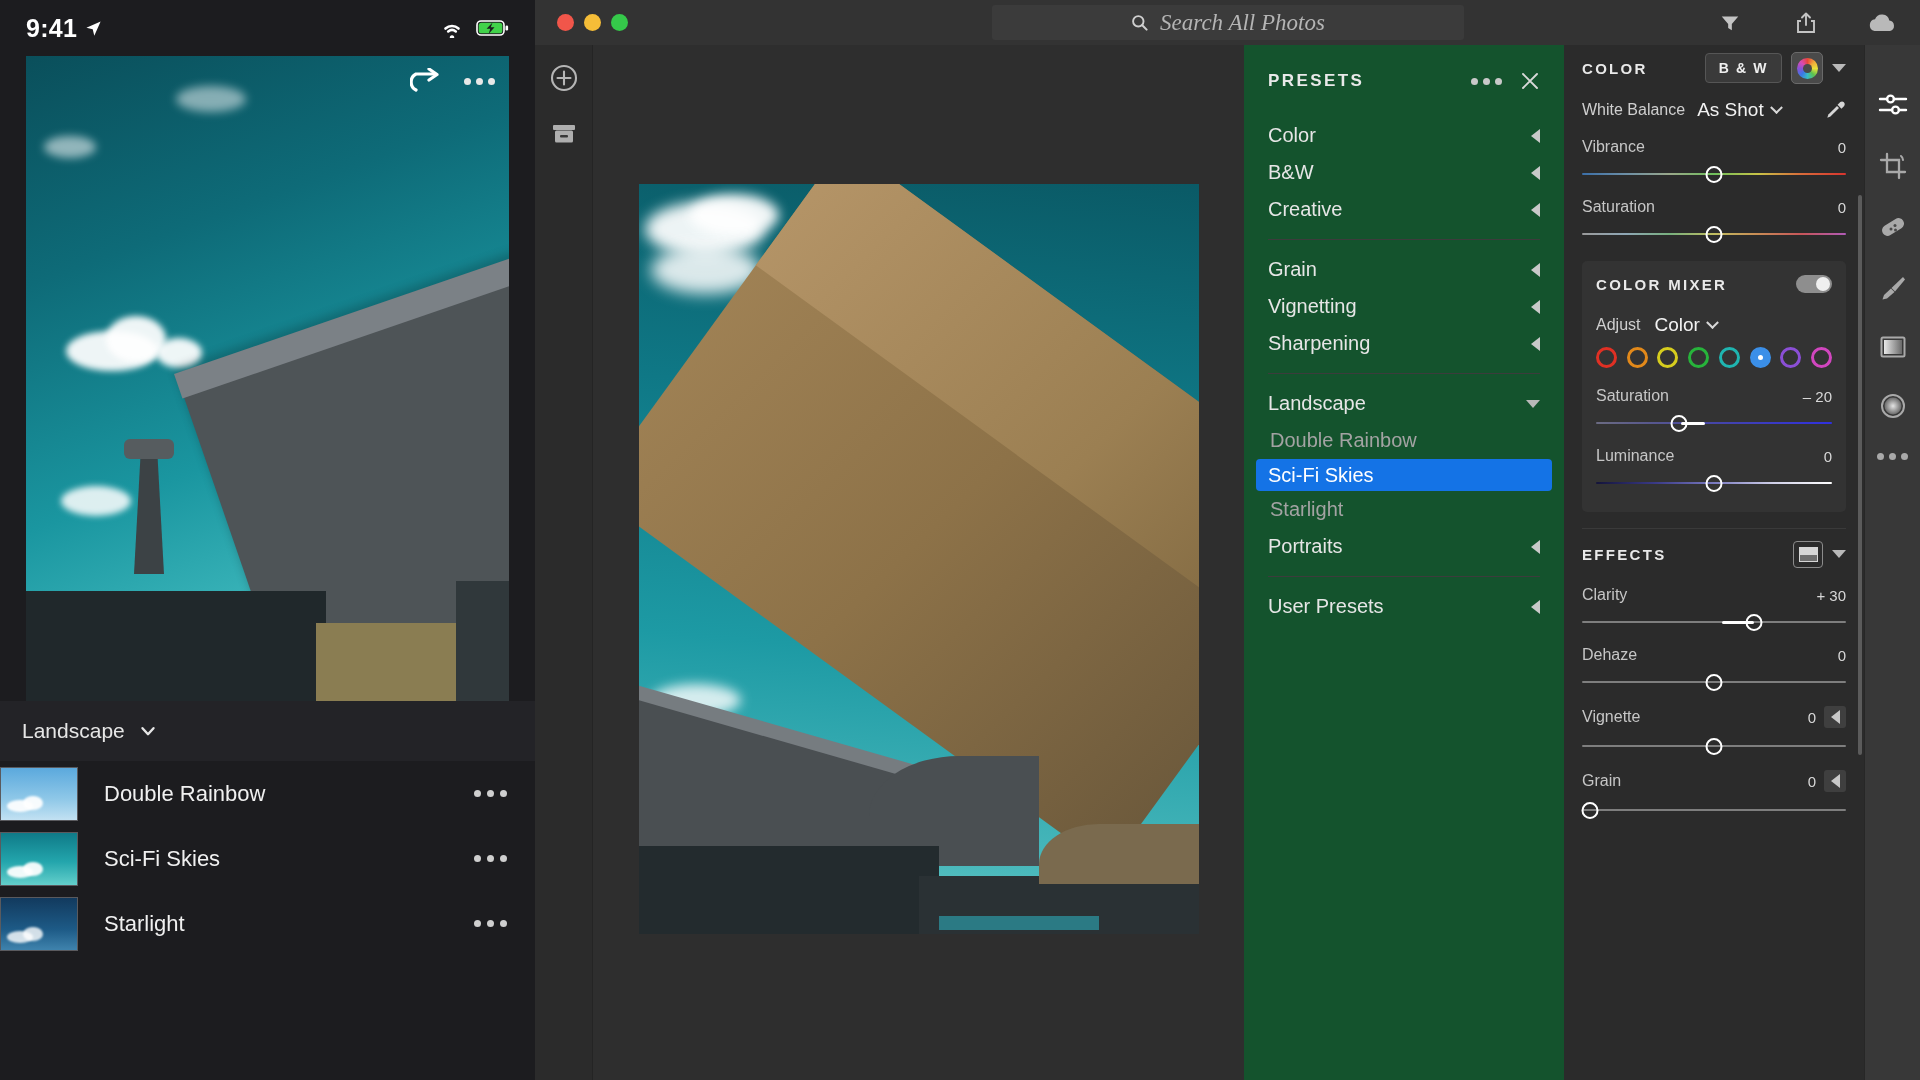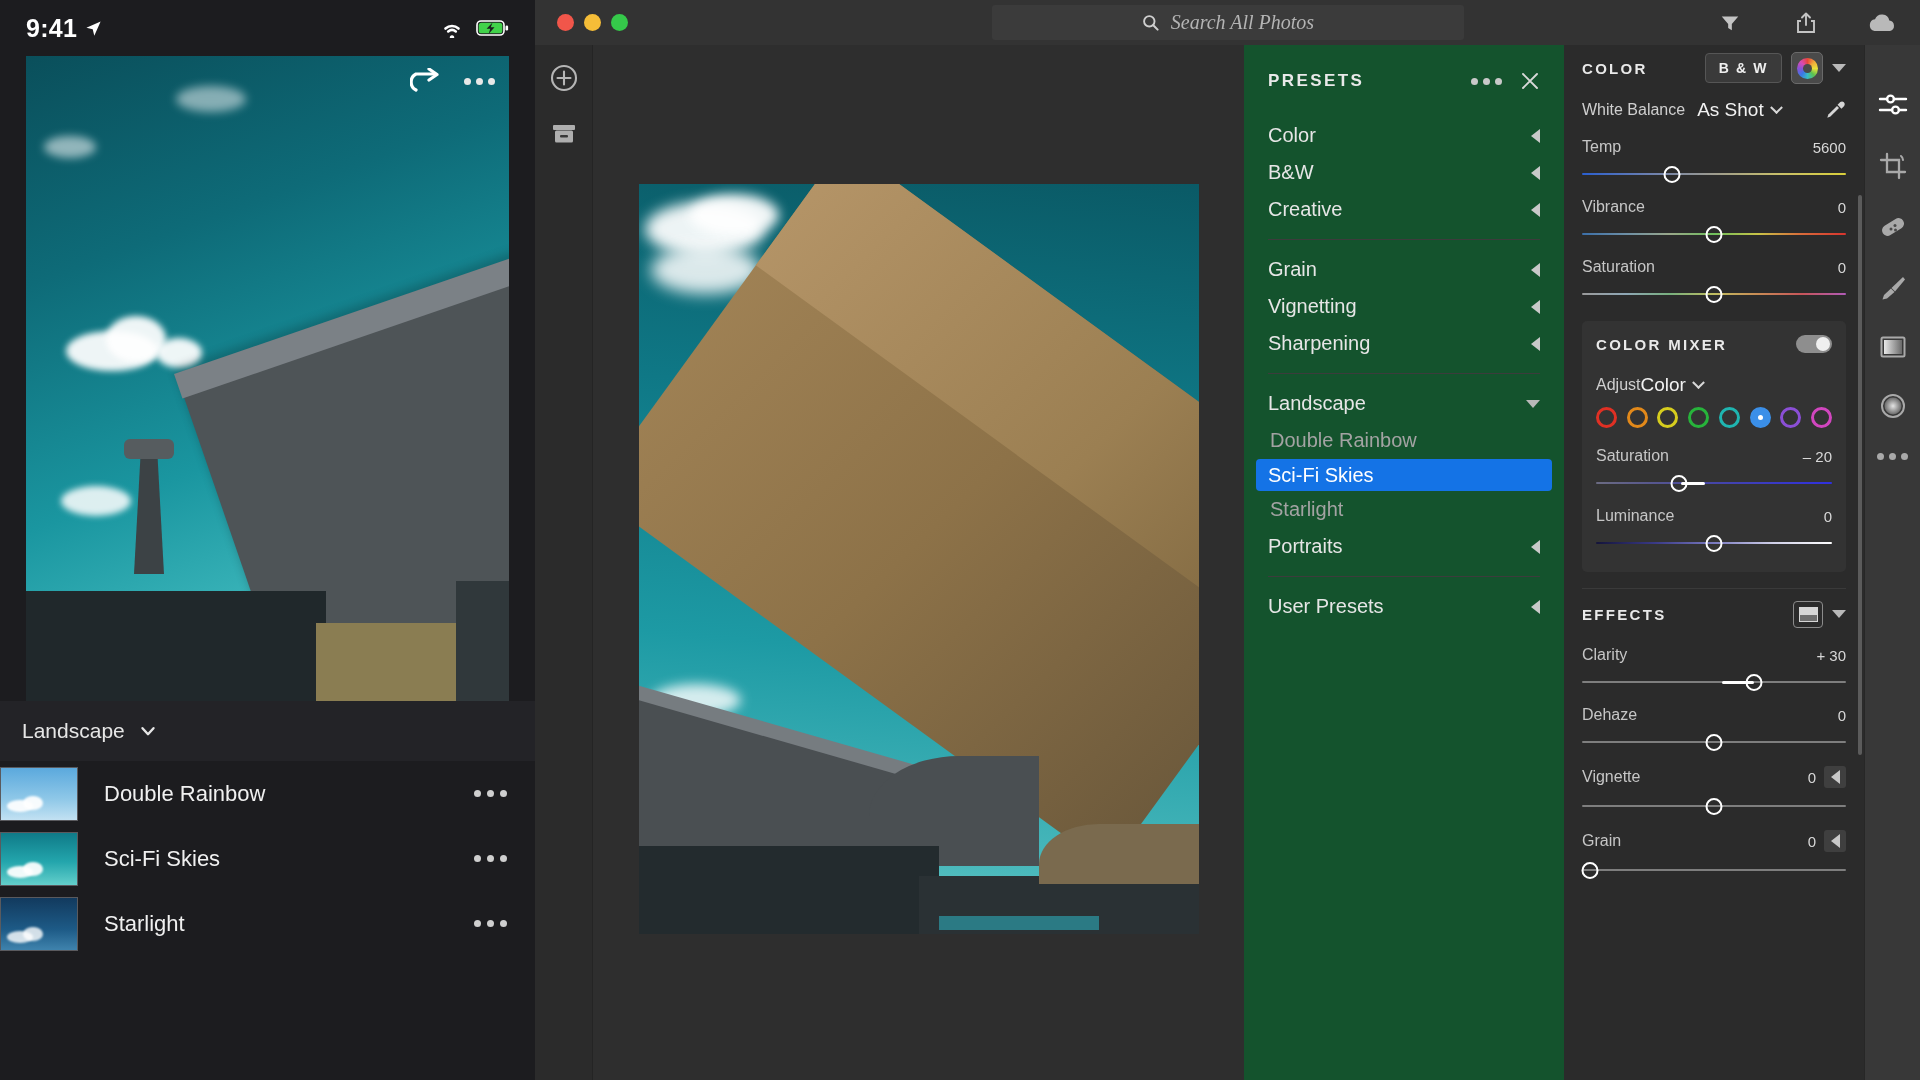--- a/index.html
+++ b/index.html
@@ -71,21 +71,21 @@
     position: relative; flex: 0 0 45px;
   }
   .lights { display: flex; gap: 10px; padding-left: 22px; }
   .lights span { width: 17px; height: 17px; border-radius: 50%; display:block; }
   .searchwrap {
     position: absolute; left: 50%; transform: translateX(-50%);
     width: 472px; height: 35px; background: #3b3b3b; border-radius: 3px;
     display: flex; align-items: center; justify-content: center; gap: 11px;
   }
   .searchwrap .ph {
-    color: #b4b4b4; font-size: 20px; font-style: italic;
+    color: #b4b4b4; font-size: 23px; font-style: italic;
     font-family: "Liberation Serif", serif;
   }
   .tb-right { margin-left: auto; display: flex; align-items: center; }
   .tb-btn { width: 76px; height: 45px; display: flex; align-items: center; justify-content: center; }
 
   .body { flex: 1; display: flex; min-height: 0; }
 
   .railLeft {
     width: 58px; background: #2b2b2b; padding-top: 18px;
     display: flex; flex-direction: column; align-items: center; gap: 28px;
@@ -166,21 +166,21 @@
   }
 
   .mixer {
     background: #333333; border-radius: 5px; padding: 0 14px 14px;
     margin-top: 12px;
   }
   .toggle {
     width: 36px; height: 18px; border-radius: 9px; background: #8e8e8e; position: relative;
   }
   .toggle::after { content:""; position:absolute; right:2px; top:2px; width:14px;height:14px;border-radius:50%;background:#efefef;}
-  .adjust-row { display: flex; align-items: center; height: 36px; }
+  .adjust-row { display: flex; align-items: center; gap: 14px; height: 36px; }
   .swatches { display: flex; justify-content: space-between; padding: 4px 0 10px; }
   .sw { width: 21px; height: 21px; border-radius: 50%; border: 3px solid; background: transparent; position: relative;}
   .sw.on::after { content:""; position:absolute; inset:3px; border-radius:50%; background:#fff; width:5px;height:5px;margin:auto; top:0;bottom:0;left:0;right:0;}
   .sw.on { background: #3b8fe8; border-color: #3b8fe8; }
 
   .effects { margin-top: 16px; border-top: 1px solid #3a3a3a; padding-top: 2px;}
   .icon-sq {
     width: 30px; height: 27px; border: 1.5px solid #8b8b8b; border-radius: 4px;
     display:flex;align-items:center;justify-content:center;
   }
@@ -494,30 +494,20 @@
           <span class="wb-val">
             <span>As Shot</span>
             <span class="chev"></span>
           </span>
           <svg width="22" height="22" viewBox="0 0 24 24" style="margin-left:auto">
             <path d="M17.8 3.4 a3 3 0 0 1 4.2 4.2 l-3 3 -4.2-4.2z" fill="#d6d6d6"></path>
             <path d="M14.2 7.6 L16.4 9.8 L7 19.2 L3.6 20.4 L4.8 17z" fill="#d6d6d6"></path>
           </svg>
         </div>
 
-        <div class="sl-block">
-          <div class="sl-top">
-            <span class="sl-lab">Temp</span>
-            <span class="sl-val">5600</span>
-          </div>
-          <div class="sl-track">
-            <span class="sl-bar" style="background:linear-gradient(to right,#2a5fd0,#6b7fb0,#9d9b8e,#c9c06a,#d9cf3a)"></span>
-            <span class="sl-knob" style="left:34%"></span>
-          </div>
-        </div>
 
 
         <div class="sl-block">
           <div class="sl-top">
             <span class="sl-lab">Vibrance</span>
             <span class="sl-val">0</span>
           </div>
           <div class="sl-track">
             <span class="sl-bar" style="background:linear-gradient(to right,#3b6fa8,#6d8fa6,#9aa88a,#6fbf5c,#c8c347,#d96a3a,#d8342e)"></span>
             <span class="sl-knob" style="left:50%"></span>

